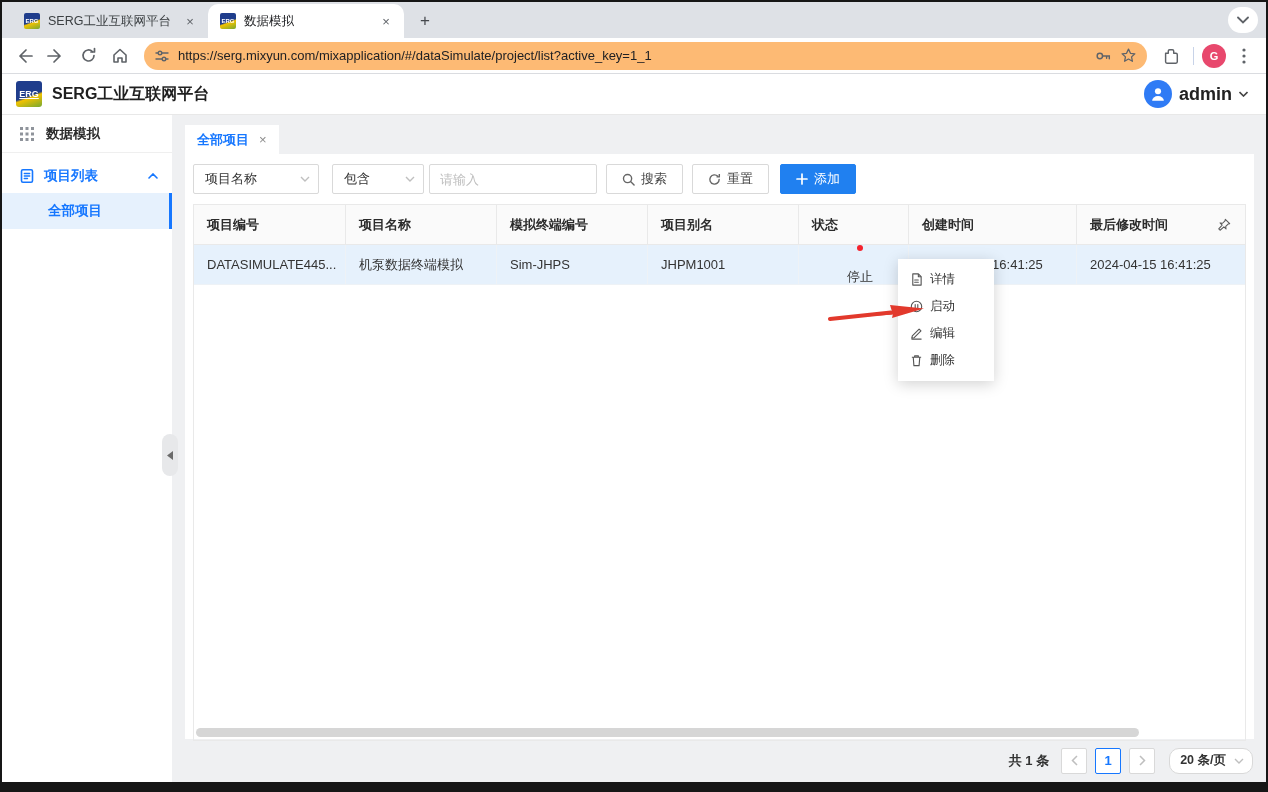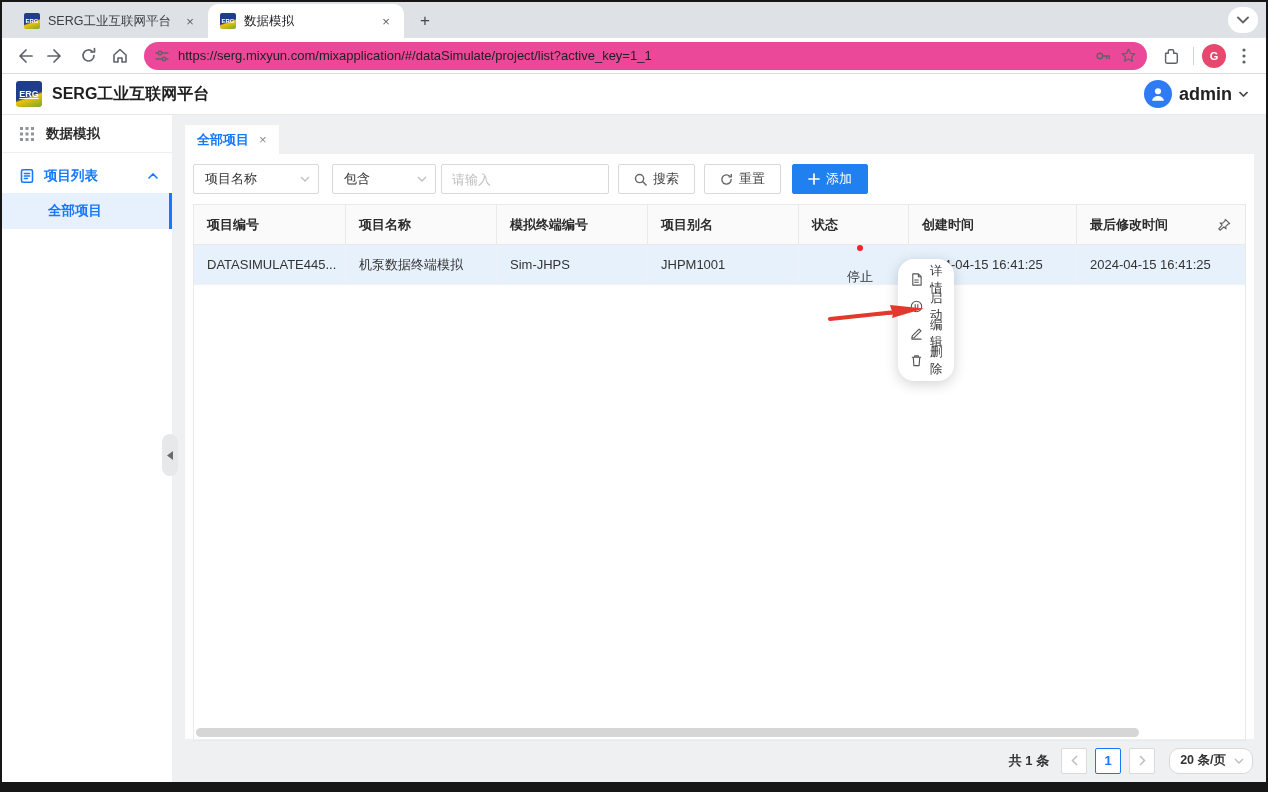--- a/index.html
+++ b/index.html
@@ -13,21 +13,21 @@
   .btab.active { background:#fff; border-radius:10px 10px 0 0; color:#202124; }
   .btab .title { flex:1; white-space:nowrap; overflow:hidden; }
   .favicon { width:16px; height:16px; border-radius:2px; flex:0 0 auto; background:linear-gradient(160deg,#1f3d8c 0%,#1f3d8c 52%,#f2c200 60%,#76a832 100%); color:#fff; font-size:6px; font-weight:bold; display:flex; align-items:center; justify-content:center; letter-spacing:0; }
   .tab-close { width:16px; height:16px; border-radius:50%; display:flex; align-items:center; justify-content:center; color:#5f6368; font-size:13px; line-height:1; }
   .newtab-btn { width:26px; height:26px; margin:0 0 4px 8px; border-radius:50%; display:flex; align-items:center; justify-content:center; color:#45484d; font-size:17px; }
   .tabsearch { position:absolute; right:8px; top:5px; width:30px; height:26px; background:#fff; border-radius:13px; display:flex; align-items:center; justify-content:center; color:#5f6368; }
 
   
   .toolbar { height:36px; background:#fff; border-bottom:1px solid #dadce0; display:flex; align-items:center; padding:0 8px; gap:4px; flex:0 0 auto; }
   .nav-ic { width:28px; height:28px; display:flex; align-items:center; justify-content:center; color:#5f6368; flex:0 0 auto; }
-  .omnibox { flex:1; height:28px; background:#ec4899; border-radius:14px; display:flex; align-items:center; padding:0 10px; gap:8px; margin:0 6px; min-width:0; }
+  .omnibox { flex:1; height:28px; background:#fdba74; border-radius:14px; display:flex; align-items:center; padding:0 10px; gap:8px; margin:0 6px; min-width:0; }
   .omnibox .url { flex:1; font-size:13px; color:#202124; white-space:nowrap; overflow:hidden; }
   .omni-ic { color:#5f6368; display:flex; align-items:center; }
   .tb-divider { width:1px; height:18px; background:#c8d3e8; margin:0 4px; }
   .profile-badge { width:24px; height:24px; border-radius:50%; background:#e8486d; color:#fff; font-size:11px; font-weight:bold; display:flex; align-items:center; justify-content:center; }
 
   
   .appheader { height:41px; background:#fff; border-bottom:1px solid #e8e8e8; display:flex; align-items:center; padding:0 18px 0 14px; flex:0 0 auto; }
   .applogo { width:26px; height:26px; border-radius:3px; background:linear-gradient(160deg,#1f3d8c 0%,#1f3d8c 55%,#f2c200 62%,#76a832 100%); color:#fff; font-size:9px; font-weight:bold; display:flex; align-items:center; justify-content:center; text-decoration:underline; }
   .apptitle { font-size:16px; font-weight:bold; color:#1f1f1f; margin-left:10px; }
   .header-right { margin-left:auto; display:flex; align-items:center; gap:7px; }
@@ -46,21 +46,21 @@
   .main { flex:1; display:flex; flex-direction:column; padding:0 12px 0 13px; min-width:0; }
   .tabstrip { height:39px; display:flex; align-items:flex-end; flex:0 0 auto; }
   .tab-chip { height:29px; background:#fff; display:flex; align-items:center; gap:10px; padding:0 12px; font-size:13px; font-weight:bold; color:#1677ff; }
   .tab-chip .x { color:#8c8c8c; font-weight:normal; font-size:13px; }
 
   .panel { background:#fff; height:585px; padding:10px 8px 0 8px; flex:0 0 auto; }
   .filters { display:flex; align-items:center; height:30px; margin-bottom:10px; }
   .sel { height:30px; border:1px solid #d9d9d9; border-radius:2px; background:#fff; display:flex; align-items:center; padding:0 8px 0 11px; font-size:13px; color:#333; }
   .sel .lbl { flex:1; }
   .sel.field { width:126px; margin-right:13px; }
-  .sel.op { width:104px; margin-right:5px; }
+  .sel.op { width:92px; margin-right:5px; }
   .txtinput { width:168px; height:30px; border:1px solid #d9d9d9; border-radius:2px; padding:0 10px; font-size:13px; color:#333; font-family:"Liberation Sans",sans-serif; }
   .txtinput::placeholder { color:#bfbfbf; }
   .btn { height:30px; border:1px solid #d9d9d9; border-radius:2px; background:#fff; display:flex; align-items:center; gap:6px; padding:0 15px; font-size:13px; color:#444; }
   .btn.search { margin-left:9px; }
   .btn.reset { margin-left:9px; }
   .btn.primary { margin-left:11px; background:#2080f0; border-color:#2080f0; color:#fff; }
   .chev { color:#bfbfbf; display:flex; }
 
   
   .tablewrap { border:1px solid #e9e9e9; height:537px; display:flex; flex-direction:column; position:relative; }
@@ -81,21 +81,21 @@
 
   
   .pager { height:43px; display:flex; align-items:center; justify-content:flex-end; gap:8px; padding-right:1px; }
   .total { font-size:13px; font-weight:bold; color:#333; margin-right:4px; }
   .pgbtn { width:26px; height:26px; border:1px solid #d9d9d9; border-radius:2px; background:#fff; display:flex; align-items:center; justify-content:center; color:#bfbfbf; }
   .pgbtn.cur { border-color:#1677ff; color:#1677ff; font-size:13px; font-weight:bold; }
   .sizesel { height:26px; border:1px solid #d9d9d9; border-radius:10px; background:#fff; display:flex; align-items:center; gap:8px; padding:0 8px 0 10px; font-size:12.5px; font-weight:bold; color:#333; margin-left:6px; }
 
   
   .collapse-handle { position:absolute; left:160px; top:319px; width:16px; height:42px; background:#e7e8ea; border-radius:8px; display:flex; align-items:center; justify-content:center; color:#6b6b6b; }
-  .ctxmenu { position:absolute; left:896px; top:144px; width:56px; background:#fff; border-radius:16px; box-shadow:0 3px 14px rgba(0,0,0,0.18); padding:7px 0; z-index:20; }
+  .ctxmenu { position:absolute; left:896px; top:144px; width:96px; background:#fff; border-radius:0; box-shadow:0 3px 14px rgba(0,0,0,0.18); padding:7px 0; z-index:20; }
   .ctxitem { height:27px; display:flex; align-items:center; gap:7px; padding:0 12px; font-size:12.5px; color:#333; }
   .ctxitem .mi { color:#555; display:flex; }
   .anno-arrow { position:absolute; left:826px; top:182px; z-index:30; }
 </style>
 </head>
 <body>
 
 <div class="frame">
 <div class="screen">
 

